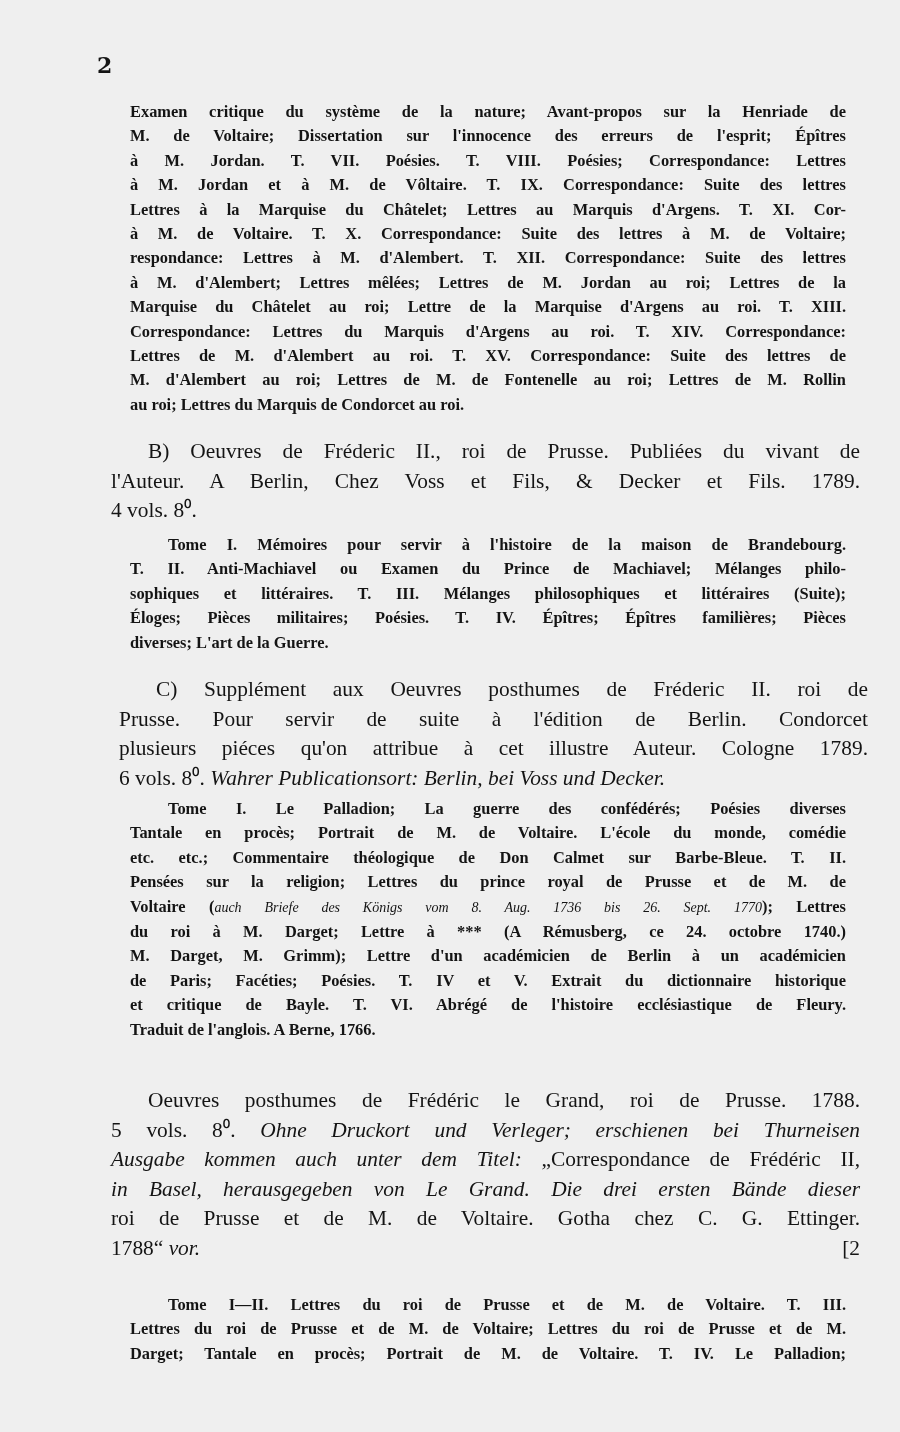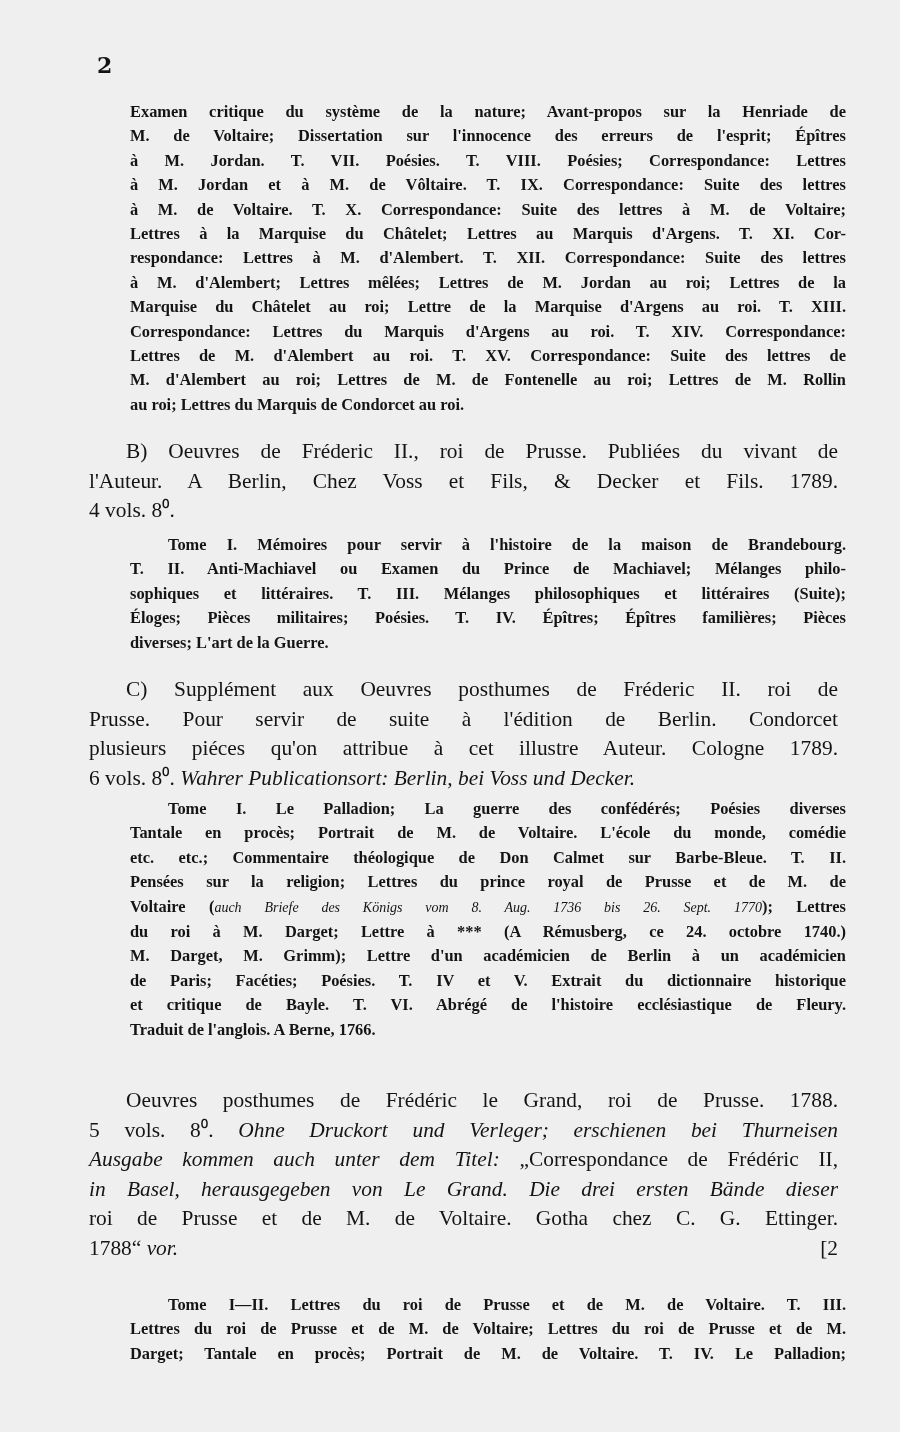--- a/index.html
+++ b/index.html
@@ -10,43 +10,43 @@
   .page-number {
     position: absolute; left: 97px; top: 52px;
     font-family: "DejaVu Serif", serif; font-weight: bold; font-size: 22px;
   }
   .small {
     position: absolute; left: 130px; width: 716px;
     font-family: "Liberation Serif", serif; font-weight: bold;
     font-size: 16.4px; line-height: 24.4px; text-align: justify;
   }
   .large {
-    position: absolute; left: 89px; width: 749px;
+    position: absolute; left: 111px; width: 749px;
     font-family: "Liberation Serif", serif;
     font-size: 21.4px; line-height: 29.5px; text-align: justify;
   }
   .line { display: block; white-space: nowrap; text-align: justify; text-align-last: justify; }
   .line.last { text-align-last: left; }
   .indent { padding-left: 37px; }
   .indent-s { padding-left: 38px; }
   .it { font-style: italic; }
   .it-small { font-style: italic; font-weight: normal; font-size: 14px; }
 </style>
 </head>
 <body>
 
 <div class="page-number">2</div>
 
 <div class="small" style="top:100px;">
   <span class="line">Examen critique du système de la nature; Avant-propos sur la Henriade de</span>
   <span class="line">M. de Voltaire; Dissertation sur l'innocence des erreurs de l'esprit; Épîtres</span>
   <span class="line">à M. Jordan. T. VII. Poésies. T. VIII. Poésies; Correspondance: Lettres</span>
   <span class="line">à M. Jordan et à M. de Vôltaire. T. IX. Correspondance: Suite des lettres</span>
+  <span class="line">Lettres à la Marquise du Châtelet; Lettres au Marquis d'Argens. T. XI. Cor-</span>
   <span class="line">à M. de Voltaire. T. X. Correspondance: Suite des lettres à M. de Voltaire;</span>
-  <span class="line">Lettres à la Marquise du Châtelet; Lettres au Marquis d'Argens. T. XI. Cor-</span>
   <span class="line">respondance: Lettres à M. d'Alembert. T. XII. Correspondance: Suite des lettres</span>
   <span class="line">à M. d'Alembert; Lettres mêlées; Lettres de M. Jordan au roi; Lettres de la</span>
   <span class="line">Marquise du Châtelet au roi; Lettre de la Marquise d'Argens au roi. T. XIII.</span>
   <span class="line">Correspondance: Lettres du Marquis d'Argens au roi. T. XIV. Correspondance:</span>
   <span class="line">Lettres de M. d'Alembert au roi. T. XV. Correspondance: Suite des lettres de</span>
   <span class="line">M. d'Alembert au roi; Lettres de M. de Fontenelle au roi; Lettres de M. Rollin</span>
   <span class="line last">au roi; Lettres du Marquis de Condorcet au roi.</span>
 </div>
 
 <div class="large" style="top:437px;">
@@ -55,21 +55,21 @@
   <span class="line last">4 vols. 8⁰.</span>
 </div>
 <div class="small" style="top:533px;">
   <span class="line indent-s">Tome I. Mémoires pour servir à l'histoire de la maison de Brandebourg.</span>
   <span class="line">T. II. Anti-Machiavel ou Examen du Prince de Machiavel; Mélanges philo-</span>
   <span class="line">sophiques et littéraires. T. III. Mélanges philosophiques et littéraires (Suite);</span>
   <span class="line">Éloges; Pièces militaires; Poésies. T. IV. Épîtres; Épîtres familières; Pièces</span>
   <span class="line last">diverses; L'art de la Guerre.</span>
 </div>
 
-<div class="large" style="top:675px;">
+<div class="large" style="top:675px;margin-left:8px;">
   <span class="line indent">C) Supplément aux Oeuvres posthumes de Fréderic II. roi de</span>
   <span class="line">Prusse. Pour servir de suite à l'édition de Berlin. Condorcet</span>
   <span class="line">plusieurs piéces qu'on attribue à cet illustre Auteur. Cologne 1789.</span>
   <span class="line last"><span>6 vols. 8⁰. </span><span class="it">Wahrer Publicationsort: Berlin, bei Voss und Decker.</span></span>
 </div>
 <div class="small" style="top:797px;">
   <span class="line indent-s">Tome I. Le Palladion; La guerre des confédérés; Poésies diverses</span>
   <span class="line">Tantale en procès; Portrait de M. de Voltaire. L'école du monde, comédie</span>
   <span class="line">etc. etc.; Commentaire théologique de Don Calmet sur Barbe-Bleue. T. II.</span>
   <span class="line">Pensées sur la religion; Lettres du prince royal de Prusse et de M. de</span>

